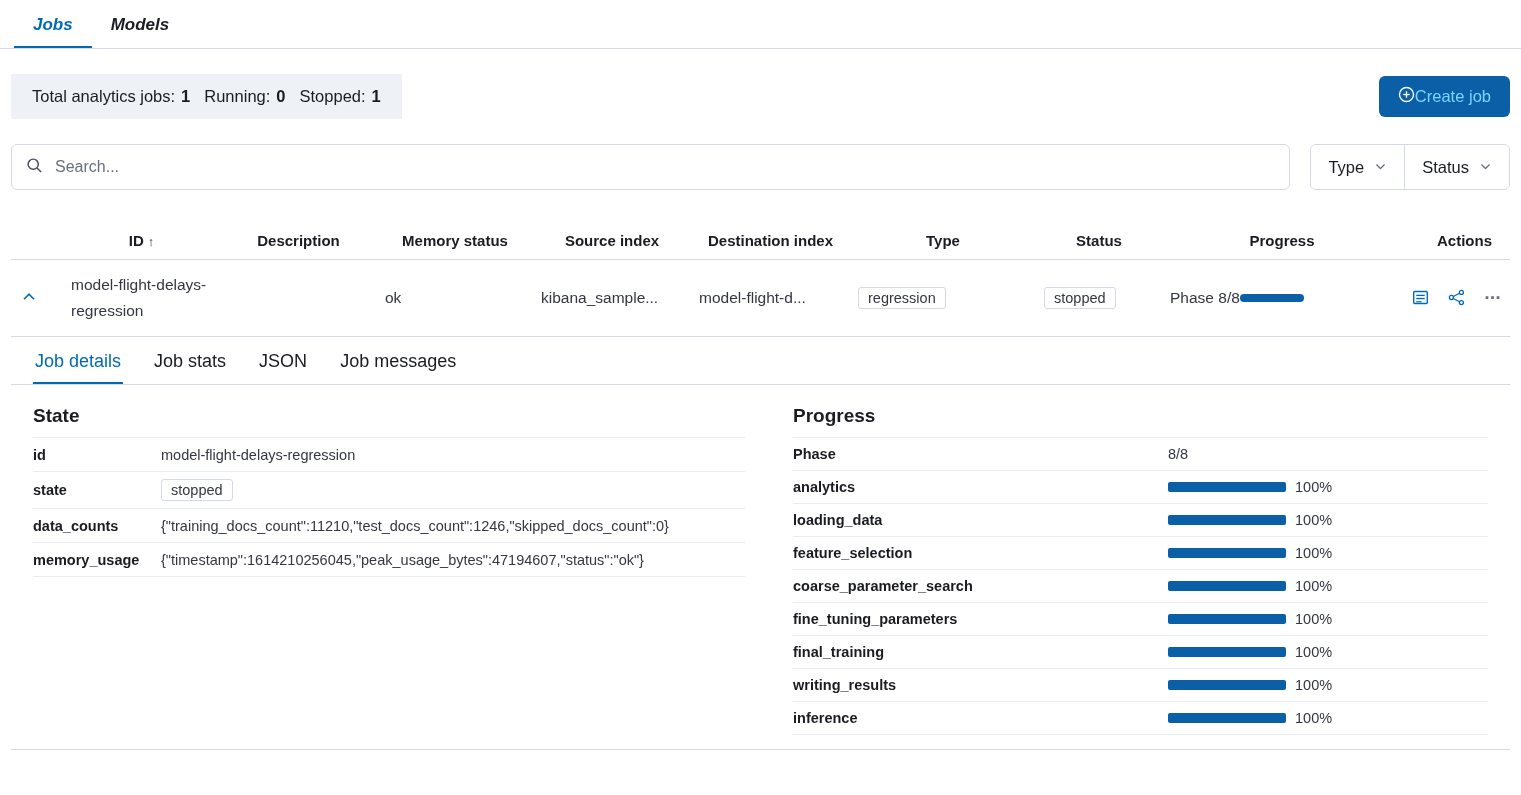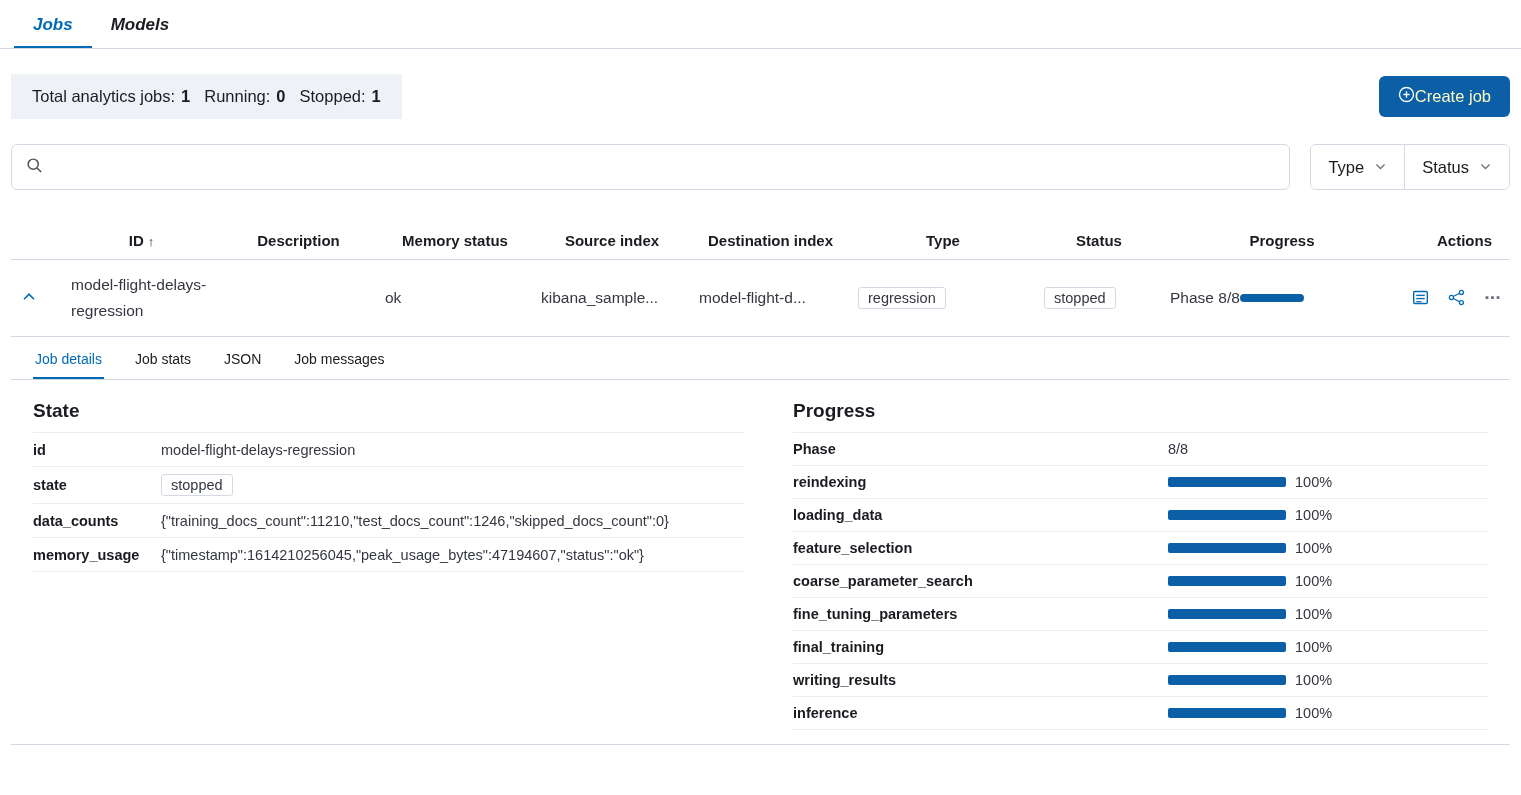--- a/index.html
+++ b/index.html
@@ -26,21 +26,21 @@
   
   .content{padding:0 11px;}
   
   .summary-row{display:flex;justify-content:space-between;align-items:center;margin-top:25px;}
   .summary{display:flex;align-items:flex-end;background:var(--summary-bg);padding:13px 21px;font-size:16.5px;color:var(--heading);}
   .summary .lbl{margin-right:6px;}
   .summary .val{font-weight:bold;margin-right:14px;}
   .summary .val:last-child{margin-right:0;}
   .create-btn{
     display:flex;align-items:center;border:none;cursor:pointer;
-    background:var(--primary-fill);color:#fef9c3;font-family:inherit;
+    background:var(--primary-fill);color:#7dd3fc;font-family:inherit;
     font-size:16.5px;padding:0 19px;height:41px;border-radius:6px;
   }
   
   .search-row{display:flex;gap:20px;margin-top:25px;}
   .search-box{flex:1;display:flex;align-items:center;border:1px solid var(--border);border-radius:6px;height:46px;padding:0 14px;background:#fff;}
   .search-box input{border:none;outline:none;flex:1;font-family:inherit;font-size:16px;color:var(--text);margin-left:12px;background:transparent;}
   .search-box input::placeholder{color:var(--subdued);}
   .filter-group{display:flex;border:1px solid var(--border);border-radius:6px;overflow:hidden;height:46px;background:#fff;}
   .filter-btn{display:flex;align-items:center;gap:10px;padding:0 17px;font-size:16.5px;color:var(--heading);background:#fff;border:none;font-family:inherit;cursor:pointer;}
   .filter-btn + .filter-btn{border-left:1px solid var(--border);}
@@ -53,21 +53,21 @@
   .expand-btn{background:none;border:none;cursor:pointer;padding:2px;line-height:0;}
   .badge{display:inline-block;border:1px solid var(--border);border-radius:3px;padding:2px 9px;font-size:14.5px;color:var(--text);background:#fff;white-space:nowrap;}
   .row-progress{display:flex;align-items:center;}
   .row-progress .bar{width:64px;height:8px;border-radius:4px;background:#e9edf3;overflow:hidden;}
   .row-progress .bar i{display:block;height:100%;background:var(--primary-fill);}
   .action-icons{display:inline-flex;align-items:center;gap:15px;}
   .action-icons button{background:none;border:none;cursor:pointer;line-height:0;padding:2px;}
   
   .detail-panel{border-bottom:1px solid var(--border);}
   .detail-tabs{display:flex;gap:29px;padding:0 22px;border-bottom:1px solid var(--border);}
-  .dtab{padding:14px 2px 12px;font-size:14px;color:var(--heading);cursor:pointer;}
+  .dtab{padding:14px 2px 12px;font-size:18px;color:var(--heading);cursor:pointer;}
   .dtab.active{color:var(--accent);font-weight:normal;box-shadow:inset 0 -2px 0 var(--accent);}
   .detail-content{display:flex;gap:48px;padding:20px 22px 14px;}
   .detail-col-left{width:712px;flex-shrink:0;}
   .detail-col-right{flex:1;}
   .section-title{font-size:19px;font-weight:bold;color:var(--heading);margin-bottom:10px;}
   .kv-rows{border-top:1px solid var(--row-border);}
   .kv-row{display:flex;align-items:center;border-bottom:1px solid var(--row-border);padding:7px 0;min-height:34px;font-size:14.5px;}
   .kv-label{width:128px;flex-shrink:0;font-weight:bold;color:var(--heading);}
   .kv-value{color:var(--text);}
   .pg-rows{border-top:1px solid var(--row-border);}
@@ -109,20 +109,21 @@
   </div>
 
   <div class="search-row">
     <div class="search-box">
       <span>
         <svg width="17" height="17" viewBox="0 0 16 16">
             <circle cx="6.8" cy="6.8" r="4.8" fill="none" stroke="#4a4f57" stroke-width="1.4"></circle>
             <line x1="10.4" y1="10.4" x2="14.2" y2="14.2" stroke="#4a4f57" stroke-width="1.4"></line>
           </svg>
       </span>
+      <input type="text" placeholder="Search..." style="">
     </div>
     <div class="filter-group">
       <button class="filter-btn">
         <span>Type</span>
         <span>
           <svg width="13" height="13" viewBox="0 0 16 16">
               <path d="M3 5.5l5 5 5-5" fill="none" stroke="#69707d" stroke-width="1.5"></path>
             </svg>
         </span>
       </button>
@@ -262,21 +263,21 @@
 
       <div class="detail-col-right">
         <div class="section-title">Progress</div>
         <div class="pg-rows">
           <div class="pg-row">
             <span class="pg-label">Phase</span>
             <span class="pg-value" style="margin-left:0;">8/8</span>
           </div>
 
         <div class="pg-row">
-    <span class="pg-label">reindexing</span>
+    <span class="pg-label">analytics</span>
     <span class="pg-bar">
                 <i style="width: 100%;"></i>
               </span>
     <span class="pg-value">100%</span>
   </div>
             <div class="pg-row">
     <span class="pg-label">loading_data</span>
     <span class="pg-bar">
                 <i style="width: 100%;"></i>
               </span>

